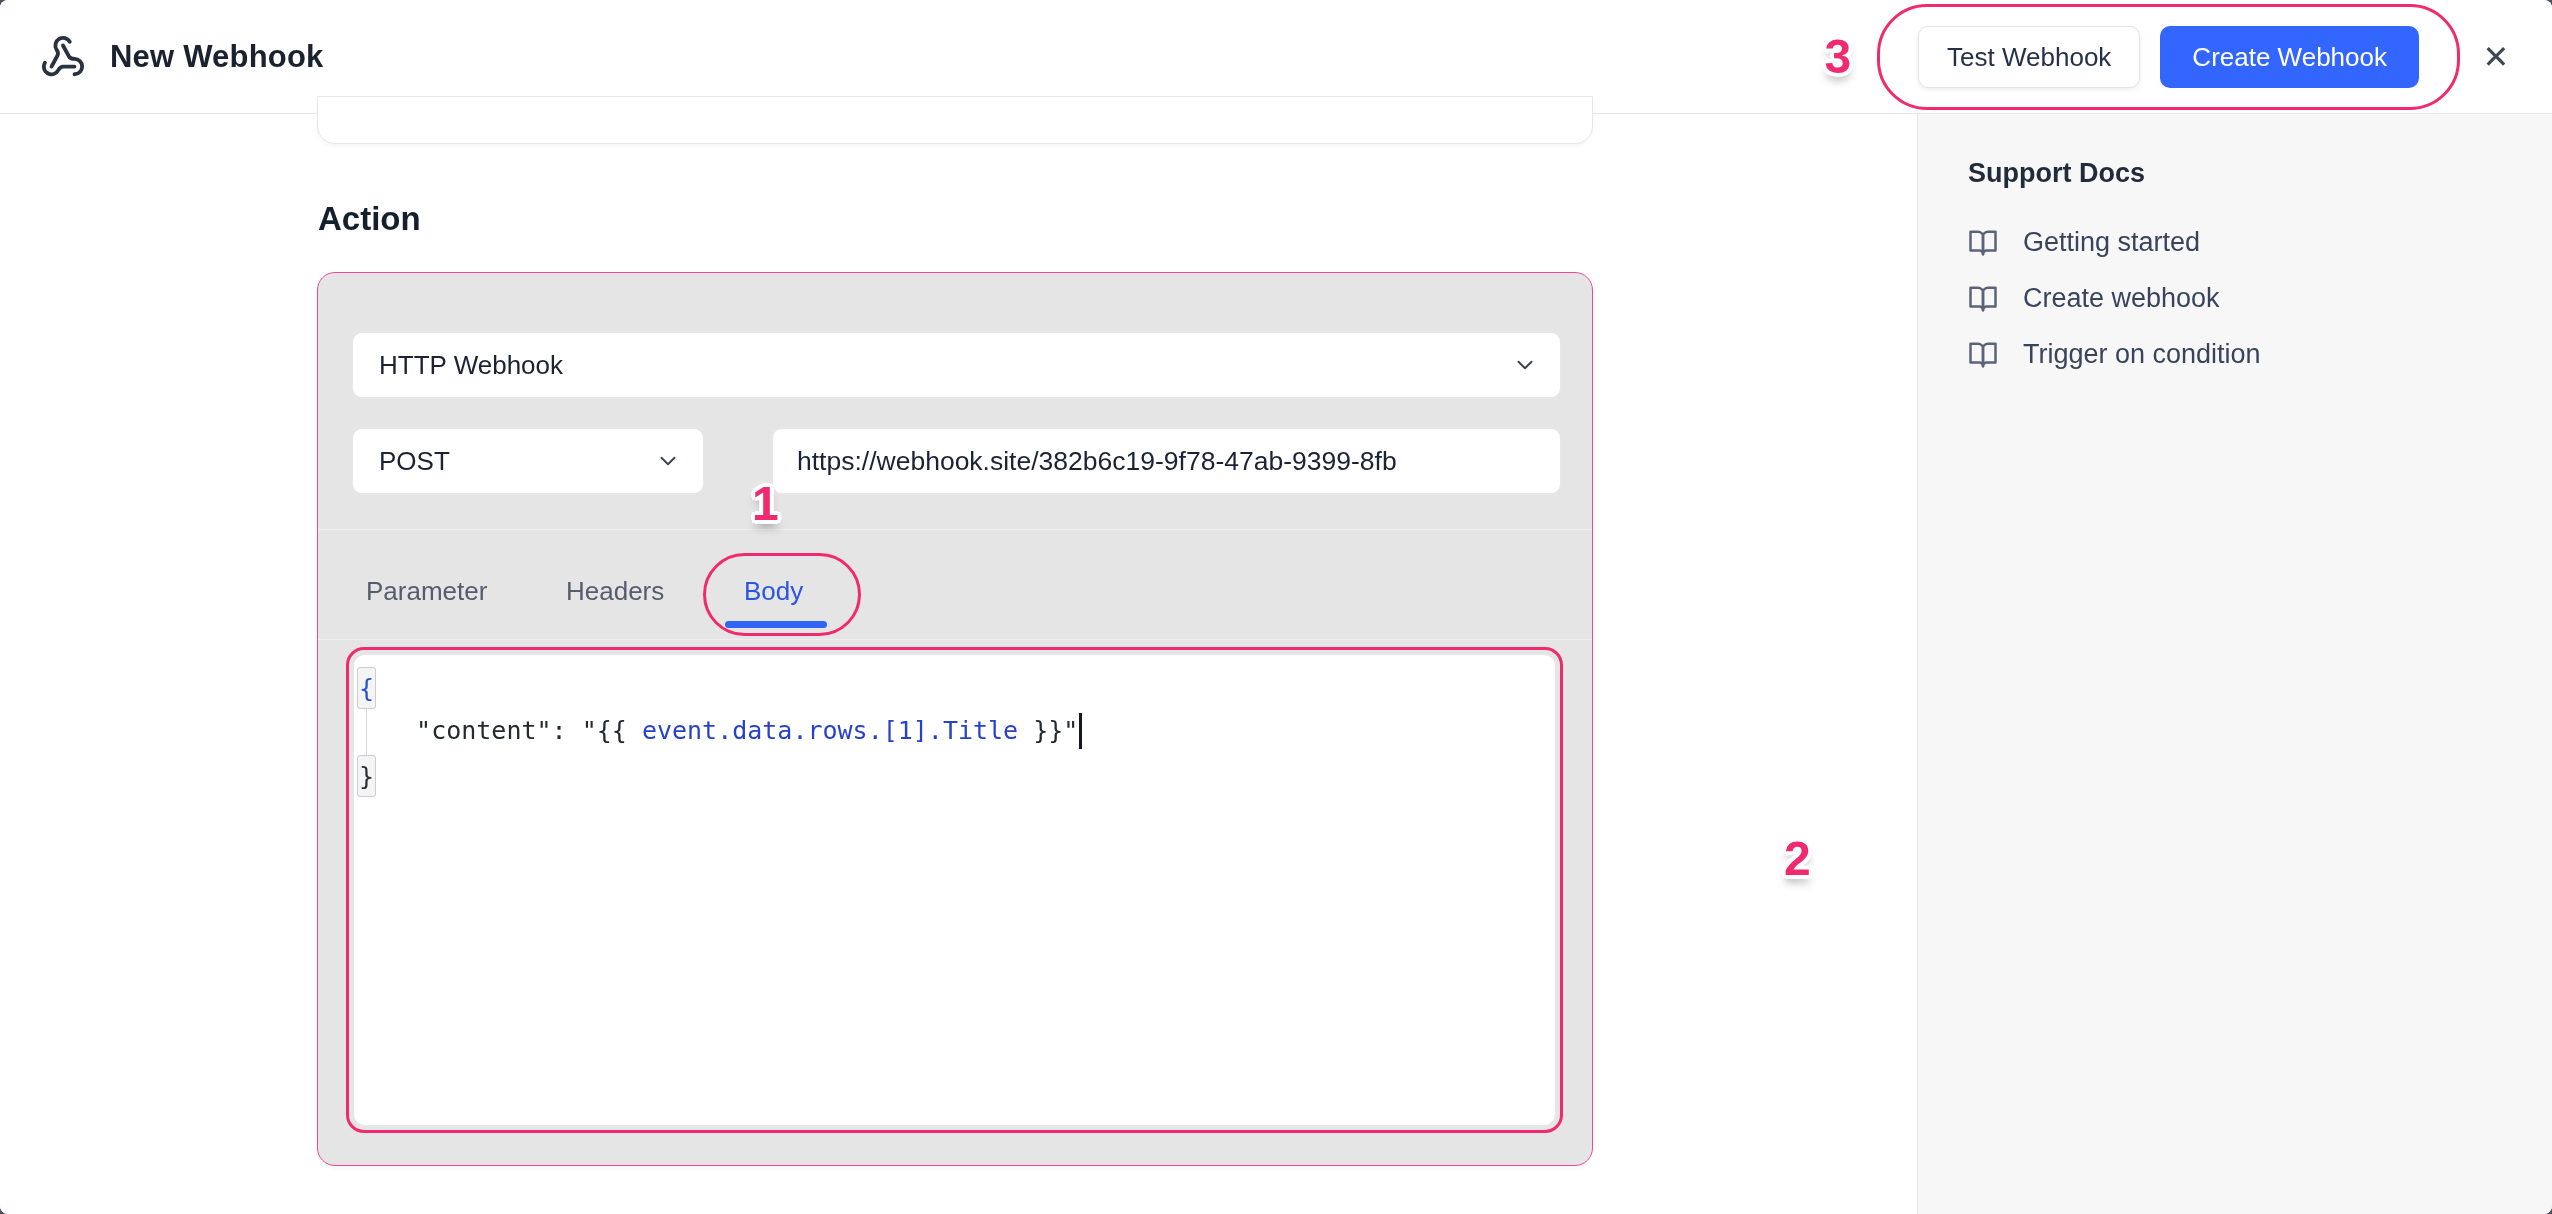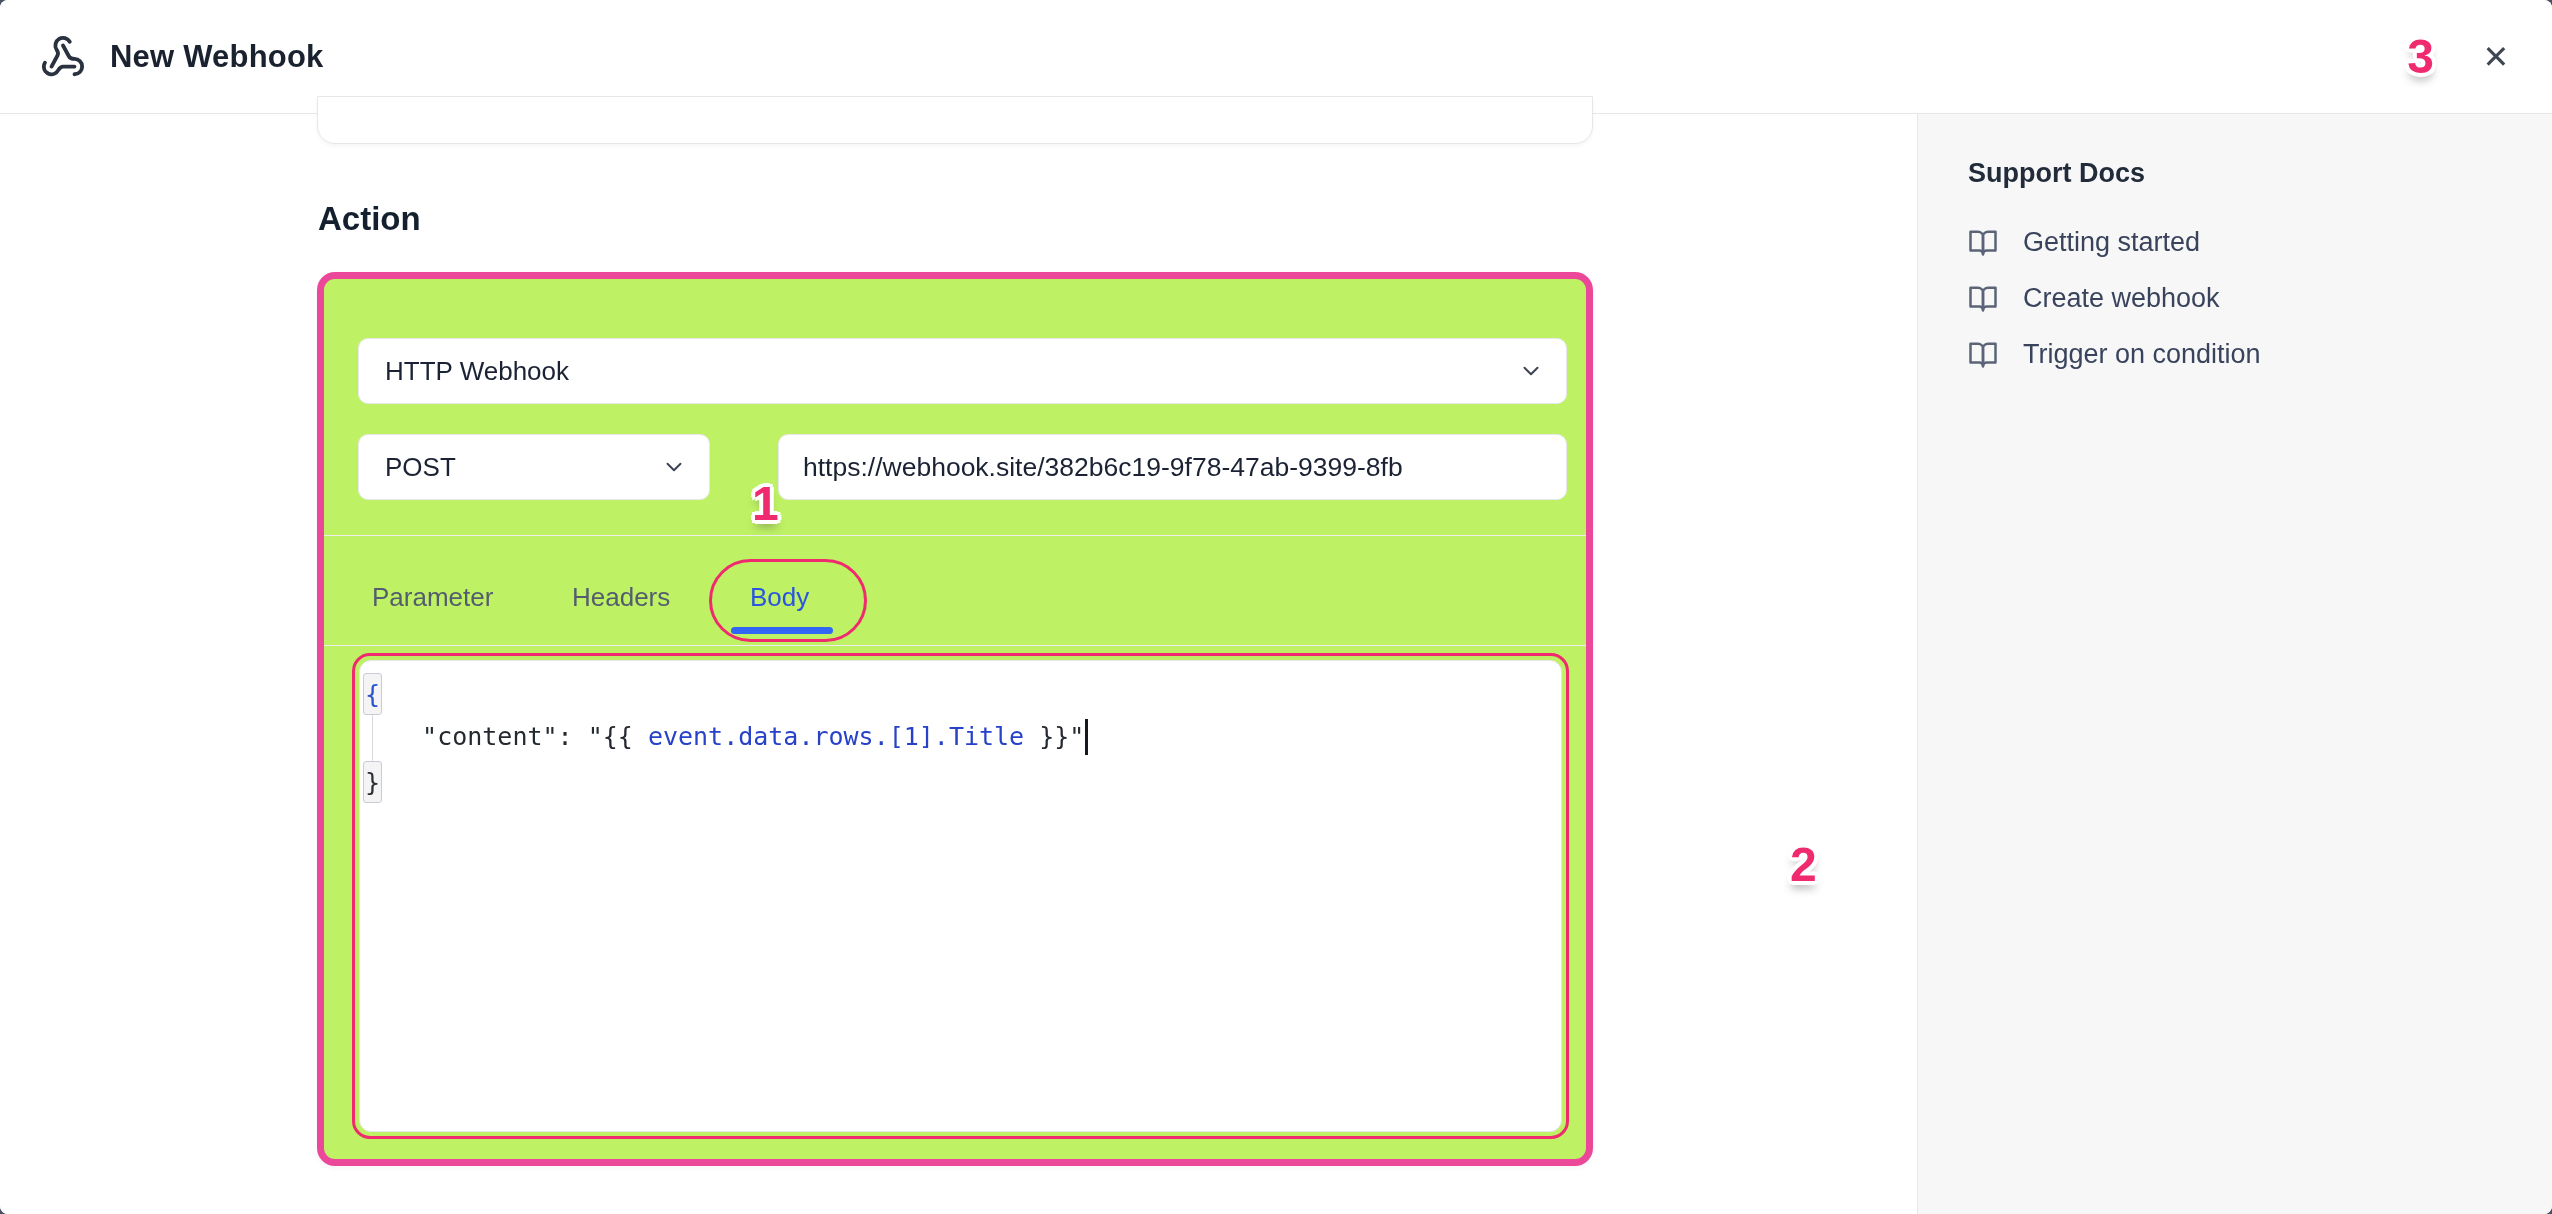--- a/index.html
+++ b/index.html
@@ -95,23 +95,23 @@
   }
 
   .action-heading {
     position:absolute; left:318px; top:86px;
     font-size:33px; font-weight:700; color:#15202e;
   }
 
   .action-card {
     position:absolute; left:317px; top:158px;
     width:1276px; height:894px;
-    border:7px solid #ec4899;
+    border:1px solid #ec4899;
     border-radius:18px;
-    background:#bef264;
+    background:#e5e5e5;
     box-shadow:0 2px 6px rgba(0,0,0,0.04);
   }
 
   .select {
     position:absolute;
     height:66px;
     border:1px solid #e7e7e9;
     border-radius:10px;
     background:#fff;
     display:flex; align-items:center;
@@ -240,20 +240,24 @@
   <div class="header">
     <svg class="webhook-icon" viewBox="0 0 24 24" fill="none" stroke="currentColor" stroke-width="2" stroke-linecap="round" stroke-linejoin="round">
       <path d="M18 16.98h-5.99c-1.1 0-1.95.94-2.48 1.9A4 4 0 0 1 2 17c.01-.7.2-1.4.57-2"></path>
       <path d="m6 17 3.13-5.78c.53-.97.1-2.18-.5-3.1a4 4 0 1 1 6.89-4.06"></path>
       <path d="m12 6 3.13 5.73C15.66 12.7 16.9 13 18 13a4 4 0 0 1 0 8"></path>
     </svg>
     <div class="header-title">New Webhook</div>
 
     <div class="header-right">
       <div class="annotation-num annotation-3">3</div>
+      <div class="header-pink-box">
+        <button class="btn btn-secondary">Test Webhook</button>
+        <button class="btn btn-primary">Create Webhook</button>
+      </div>
       <div class="close-btn">✕</div>
     </div>
   </div>
 
   <div class="content">
 
     <div class="main">
 
       <div class="card-remnant"></div>
 

